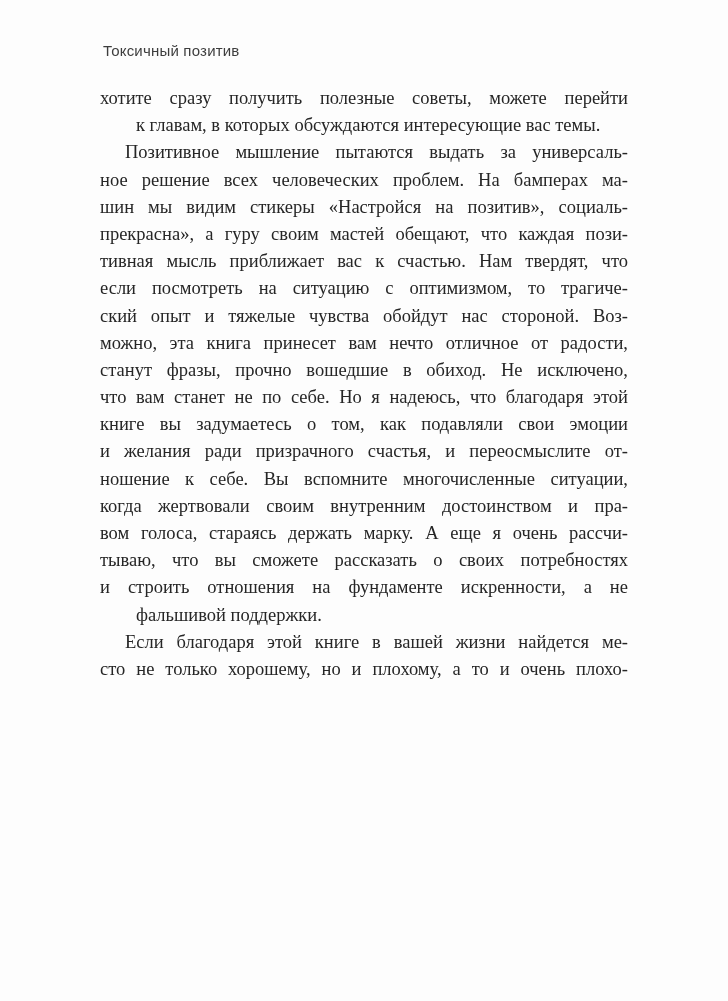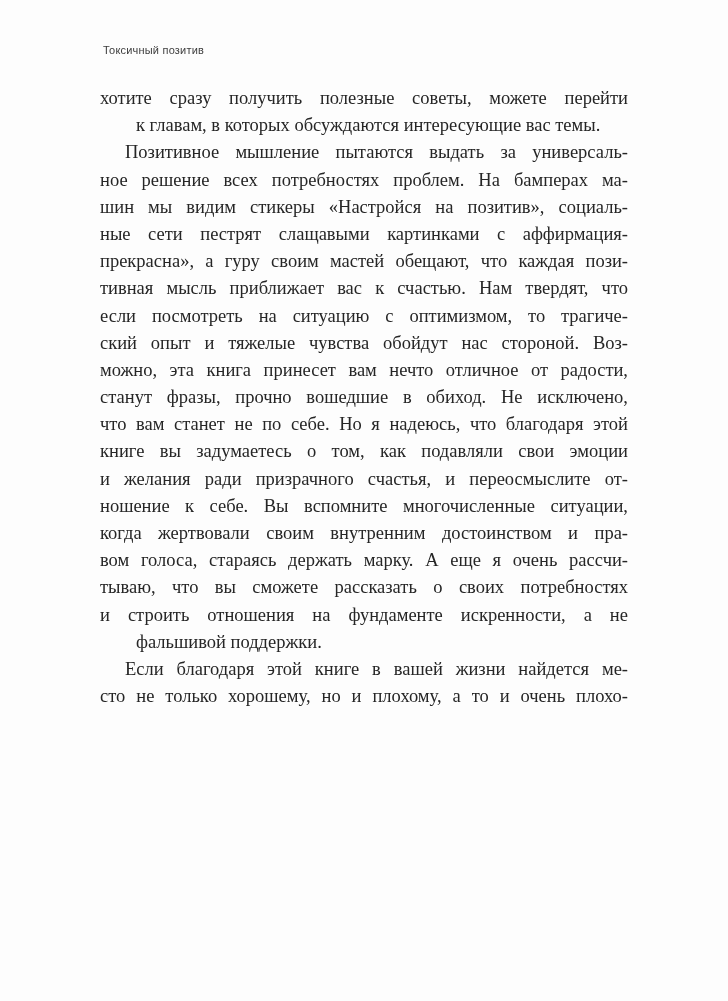--- a/index.html
+++ b/index.html
@@ -13,21 +13,21 @@
     height: 1001px;
     background: #fdfdfd;
     overflow: hidden;
     font-family: "Liberation Serif", "DejaVu Serif", serif;
   }
   .running-head {
     position: absolute;
     left: 103px;
     top: 42px;
     font-family: "Liberation Sans", "DejaVu Sans", sans-serif;
-    font-size: 11px;
+    font-size: 15px;
     line-height: 17px;
     color: #3d3d3d;
     letter-spacing: 0.2px;
   }
   .body-text {
     position: absolute;
     left: 100px;
     top: 85px;
     width: 528px;
     font-size: 18.5px;
@@ -51,23 +51,22 @@
 </style>
 </head>
 <body>
 
 <div class="page">
   <div class="running-head">Токсичный позитив</div>
   <div class="body-text" id="body-text">
       <div class="line">хотите сразу получить полезные советы, можете перейти</div>
       <div class="line last">к главам, в которых обсуждаются интересующие вас темы.</div>
       <div class="line indent">Позитивное мышление пытаются выдать за универсаль-</div>
-      <div class="line">ное решение всех потребностях проблем. На бамперах ма-</div>
+      <div class="line">ное решение всех человеческих проблем. На бамперах ма-</div>
       <div class="line">шин мы видим стикеры «Настройся на позитив», социаль-</div>
-      <div class="line">ные сети пестрят слащавыми картинками с аффирмация-</div>
       <div class="line">прекрасна», а гуру своим мастей обещают, что каждая пози-</div>
       <div class="line">тивная мысль приближает вас к счастью. Нам твердят, что</div>
       <div class="line">если посмотреть на ситуацию с оптимизмом, то трагиче-</div>
       <div class="line">ский опыт и тяжелые чувства обойдут нас стороной. Воз-</div>
       <div class="line">можно, эта книга принесет вам нечто отличное от радости,</div>
       <div class="line">станут фразы, прочно вошедшие в обиход. Не исключено,</div>
       <div class="line">что вам станет не по себе. Но я надеюсь, что благодаря этой</div>
       <div class="line">книге вы задумаетесь о том, как подавляли свои эмоции</div>
       <div class="line">и желания ради призрачного счастья, и переосмыслите от-</div>
       <div class="line">ношение к себе. Вы вспомните многочисленные ситуации,</div>

